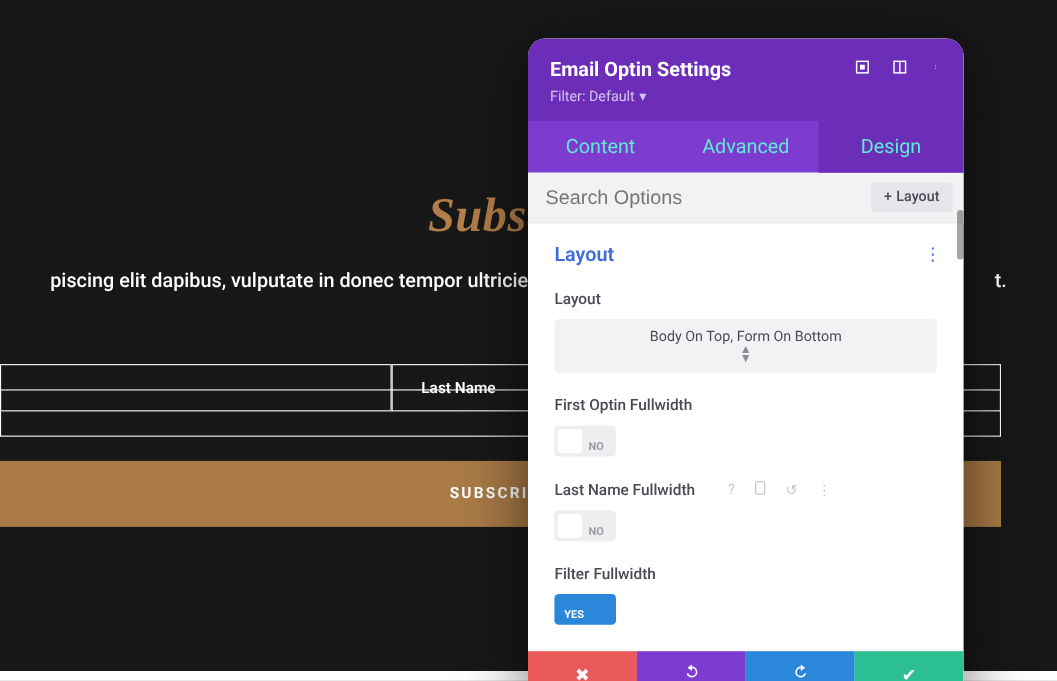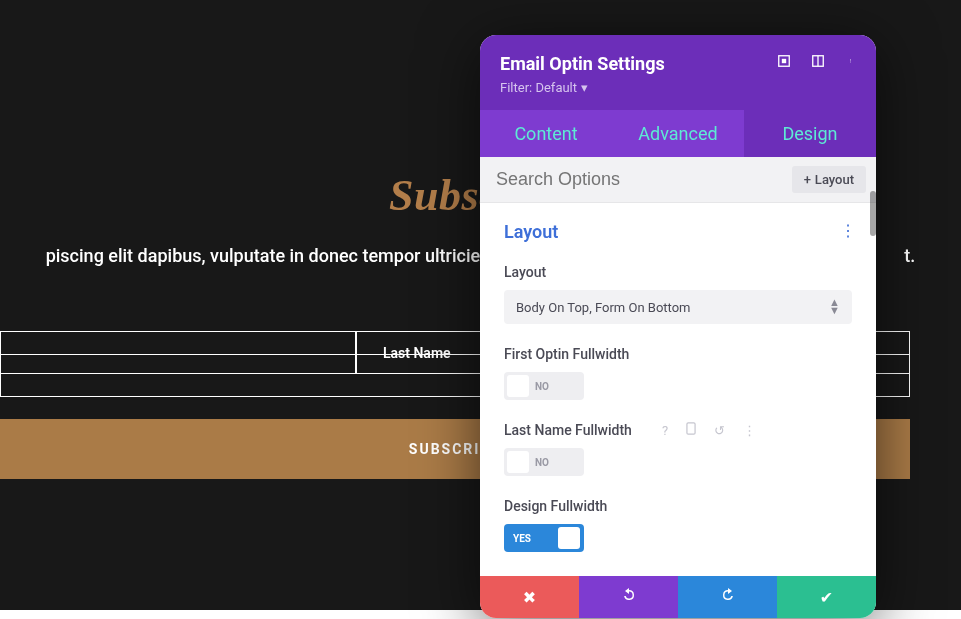--- a/index.html
+++ b/index.html
@@ -223,33 +223,34 @@
     margin-top: 10px;
     background: #f2f2f4;
     border-radius: 4px;
     padding: 9px 12px;
     font-size: 13px;
     color: #4a4a55;
     display: flex;
     justify-content: space-between;
     align-items: center;
     cursor: pointer;
+    flex-direction: column;
   }
   .select-caret {
     color: #8a8a95;
     font-size: 11px;
     line-height: 8px;
   }
   .toggle {
     margin-top: 10px;
-    width: 80px;
+    width: 56px;
     height: 28px;
     border-radius: 4px;
     display: flex;
-    align-items: center;
+    align-items: flex-end;
     padding: 3px;
     cursor: pointer;
     font-size: 10px;
     font-weight: 700;
   }
   .toggle.off {
     background: #eeeef1;
     color: #9a9aa5;
     justify-content: flex-start;
   }
@@ -402,21 +403,21 @@
           <span>⋮</span>
         </div>
       </div>
       <div class="toggle off">
         <div class="knob"></div>
         <span class="lbl">NO</span>
       </div>
     </div>
 
     <div class="field">
-      <div class="field-label">Design Fullwidth</div>
+      <div class="field-label">Filter Fullwidth</div>
       <div class="toggle on">
         <span class="lbl">YES</span>
         <div class="knob"></div>
       </div>
     </div>
   </div>
 
   <div class="panel-footer">
     <div class="fbtn cancel">
       <span>✖</span>

